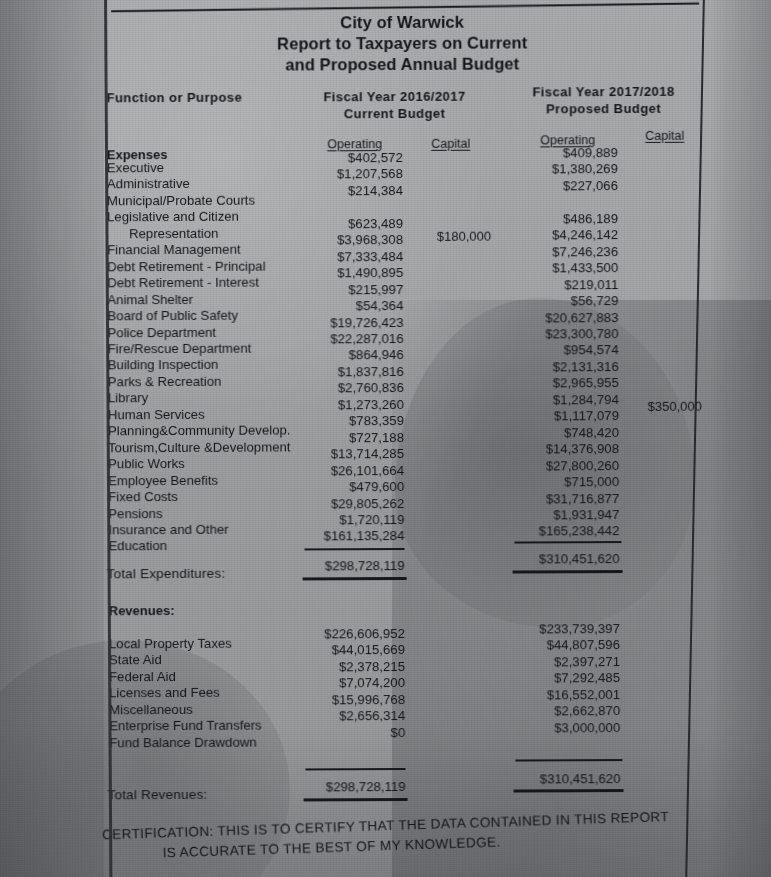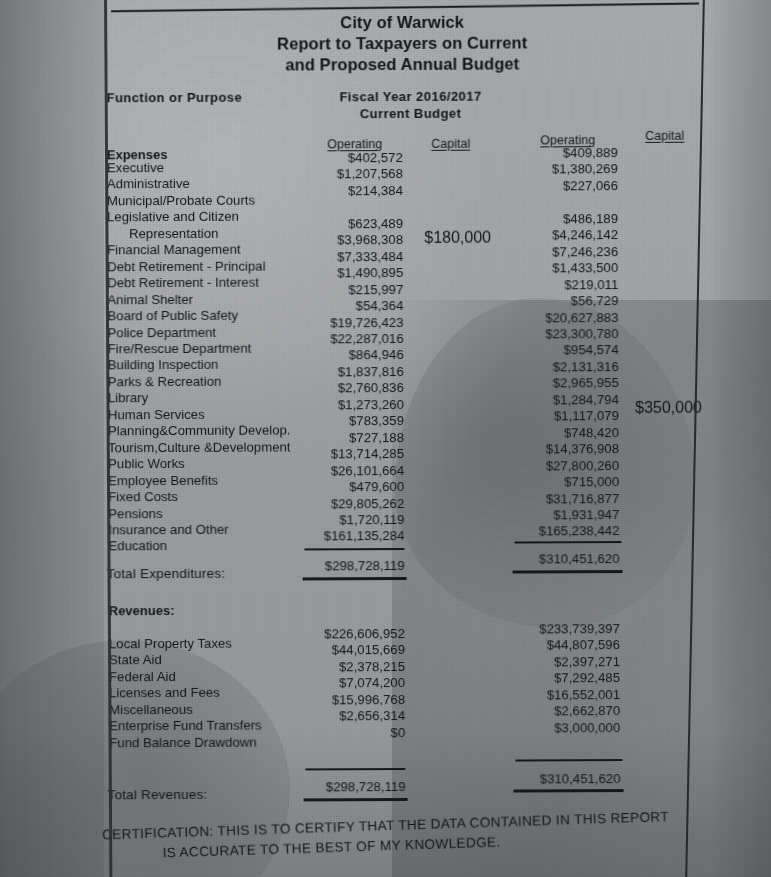--- a/index.html
+++ b/index.html
@@ -161,21 +161,21 @@
   
   .colhead {
     position: absolute;
     font-weight: bold;
     font-size: 13px;
     line-height: 17px;
     letter-spacing: .45px;
   }
   #ch-func { left: 4px;  top: 88px;  width: 220px; }
   #ch-func .r2 { display:block; margin-left: 14px; }
-  #ch-fy17 { left: 208px; top: 88px; width: 200px; text-align: center; }
+  #ch-fy17 { left: 192px; top: 88px; width: 200px; text-align: center; }
   #ch-fy18 { left: 396px; top: 84px; width: 210px; text-align: center; }
   .colhead .sub { display:block; }
 
   
   .subhead {
     position: absolute;
     font-size: 12.5px;
     text-decoration: underline;
     text-underline-offset: 2px;
   }
@@ -217,21 +217,21 @@
   }
   #exp-op1  { left: 200px; top: 150px; width: 100px; }
   #exp-op2  { left: 410px; top: 146px; width: 105px; }
   #rev-op1  { left: 200px; top: 626px; width: 100px; }
   #rev-op2  { left: 410px; top: 622px; width: 105px; }
   .nums div { min-height: 16.45px; }
 
   
   .cap-entry {
     position: absolute;
-    font-size: 16px;
+    font-size: 13px;
     text-align: right;
     white-space: nowrap;
   }
   #cap-fin   { left: 312px; top: 229px; width: 76px; }
   #cap-human { left: 520px; top: 400px; width: 78px; }
 
   
   .total-label {
     position: absolute;
     left: 2px;
@@ -300,20 +300,24 @@
       <span class="l2">Report to Taxpayers on Current</span>
       <span class="l3">and Proposed Annual Budget</span>
     </div>
 
     <div class="colhead" id="ch-func">
       <span class="sub">Function or Purpose</span>
     </div>
     <div class="colhead" id="ch-fy17">
       <span class="sub">Fiscal Year 2016/2017</span>
       <span class="sub">Current Budget</span>
+    </div>
+    <div class="colhead" id="ch-fy18">
+      <span class="sub">Fiscal Year 2017/2018</span>
+      <span class="sub">Proposed Budget</span>
     </div>
 
     <div class="subhead" id="sh-op1">Operating</div>
     <div class="subhead" id="sh-cap1">Capital</div>
     <div class="subhead" id="sh-op2">Operating</div>
     <div class="subhead" id="sh-cap2">Capital</div>
 
     <div class="section-label" id="lbl-expenses">Expenses</div>
 
     <div class="labels" id="exp-labels">

